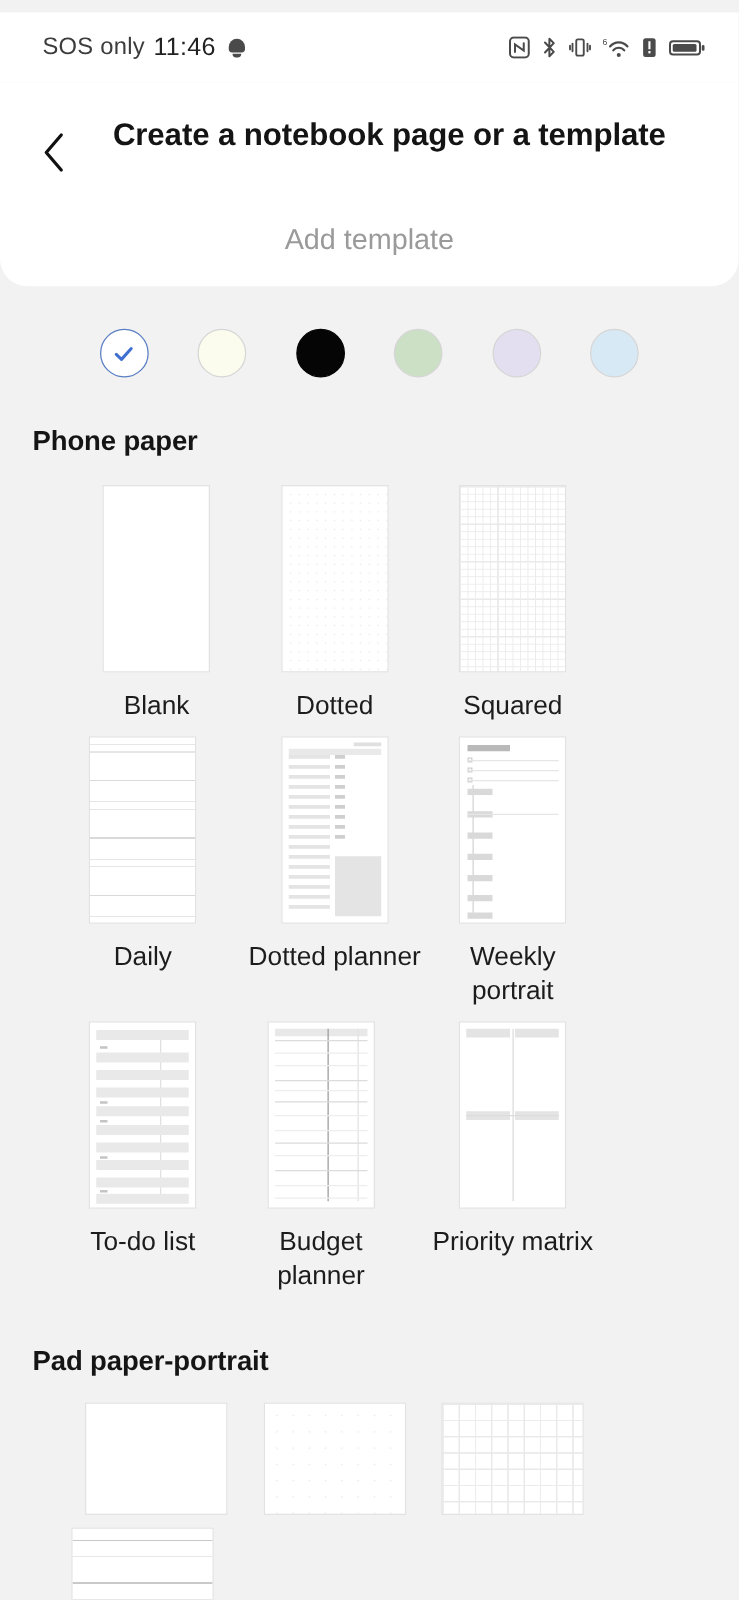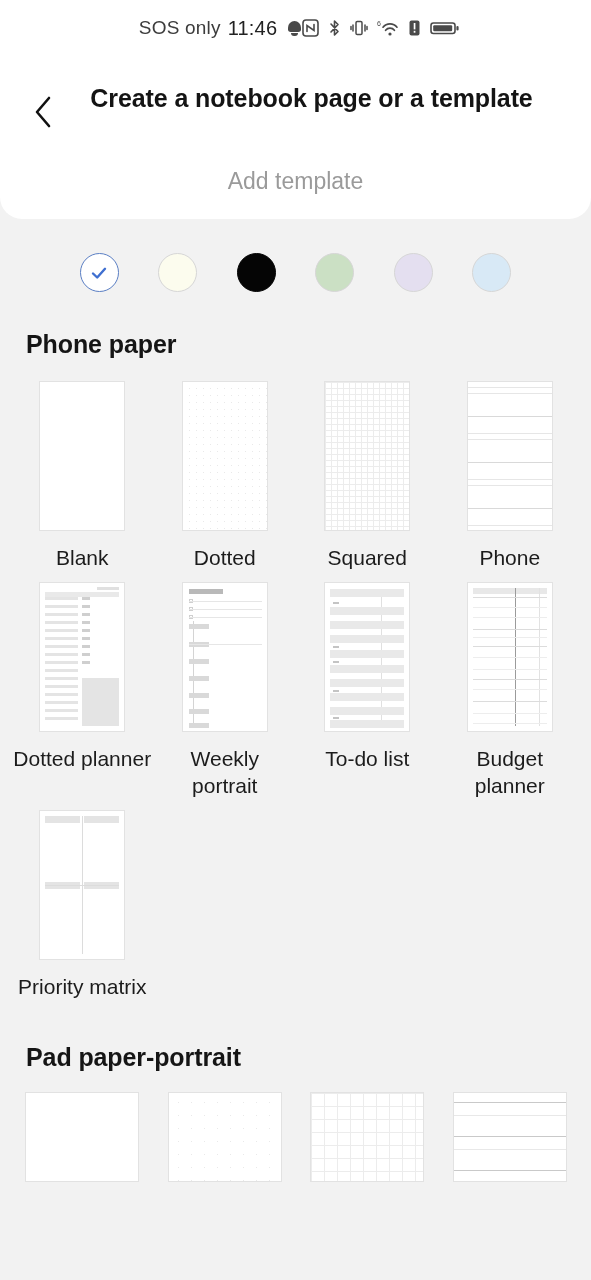--- a/index.html
+++ b/index.html
@@ -7,22 +7,23 @@
     width: 591px; height: 1280px;
     background: #f2f2f2;
     font-family: "Liberation Sans", sans-serif;
     overflow: hidden;
   }
   .screen { position: relative; width: 591px; height: 1280px; background: #f2f2f2; }
 
   
   .statusbar {
     height: 56px; background: #ffffff;
-    display: flex; align-items: center; justify-content: center;
+    display: flex; align-items: center; justify-content: space-between;
     padding: 0 26px 0 34px;
+    margin-top: 10px;
   }
   .status-left { display: flex; align-items: center; gap: 7px; }
   .status-carrier { font-size: 19px; color: #3c3c3c; letter-spacing: .2px; }
   .status-time { font-size: 20px; color: #222; letter-spacing: .2px; }
   .bell { width: 15px; height: 16px; position: relative; margin-left: 3px; }
   .bell::before {
     content: ""; position: absolute; left: 1px; top: 1px;
     width: 13px; height: 11px; border-radius: 7px 7px 3px 3px;
     background: #4a4a4a;
   }
@@ -78,27 +79,28 @@
   .swatch {
     width: 39px; height: 39px; border-radius: 50%;
     border: 1px solid #d6d6d6;
     display: flex; align-items: center; justify-content: center;
     cursor: pointer;
   }
   .swatch.selected { border: 1.5px solid #5b7fc4; }
   .check { width: 20px; height: 20px; display: block; }
 
   .section-title {
-    font-size: 25px; font-weight: bold; color: #151515;
+    font-size: 22px; font-weight: bold; color: #151515;
     padding: 38px 0 0 26px; letter-spacing: -.1px;
   }
 
   .grid {
     display: flex; flex-wrap: wrap;
     padding: 22px 0 0 0;
+    margin-left: 43px;
   }
   .cell {
     width: 142.5px; display: flex; flex-direction: column;
     align-items: center; margin-bottom: 10px;
   }
   .cell:nth-child(4n+1) { margin-left: 11px; }
   .thumb {
     width: 86px; height: 150px;
     background: #ffffff; border: 1px solid #e2e2e2;
     position: relative; overflow: hidden; cursor: pointer;
@@ -300,21 +302,21 @@
         <div class="cell-label">Dotted</div>
       </div>
 
       <div class="cell">
         <div class="thumb p-squared"></div>
         <div class="cell-label">Squared</div>
       </div>
 
       <div class="cell">
         <div class="thumb p-ruled"></div>
-        <div class="cell-label">Phone</div>
+        <div class="cell-label">Daily</div>
       </div>
 
       <div class="cell">
         <div class="thumb">
           <span class="dp-head"></span>
           <span class="dp-topbar"></span>
           <span class="dp-col-l">
             <span class="dp-row" style="display:block"></span>
               <span class="dp-row" style="display:block"></span>
             <span class="dp-row" style="display:block"></span>

